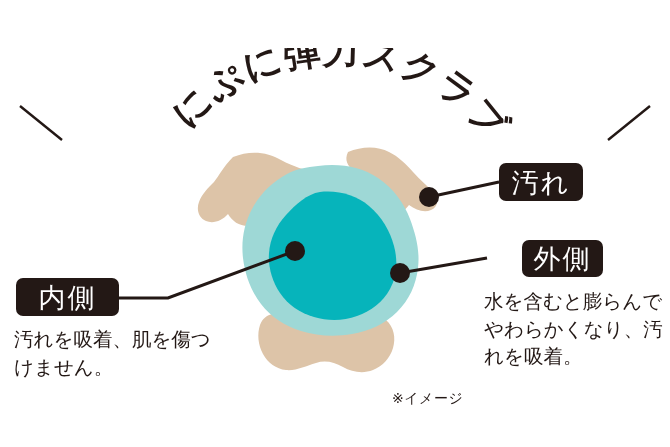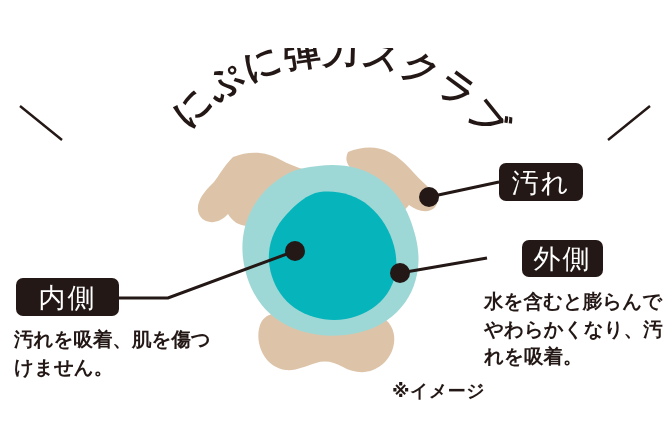--- a/index.html
+++ b/index.html
@@ -27,27 +27,27 @@
     display:flex;align-items:center;justify-content:center;
     letter-spacing:2px;
   }
   #badge-yogore{left:499px;top:163px;width:84px;height:38px;}
   #badge-sotogawa{left:487px;top:240px;width:81px;height:37px;margin-left:35px;}
   #badge-uchigawa{left:16px;top:278px;width:103px;height:38px;}
 
   
   .body-copy{
     font-size:19.5px;line-height:1.42;color:#231815;
-    font-weight:700;letter-spacing:0px;
+    font-weight:400;letter-spacing:0px;
   }
   #copy-left{left:14px;top:326px;width:200px;}
   #copy-right{left:484px;top:288px;width:180px;}
 
   #footnote{
-    left:392px;top:379px;font-size:18px;font-weight:bold;
+    left:392px;top:390px;font-size:14px;font-weight:normal;
     color:#231815;letter-spacing:0.5px;
   }
 </style>
 </head>
 <body>
 
 <div id="stage">
 
   <div class="abs" id="headline">
     <svg width="670" height="110" viewBox="0 0 670 110">

